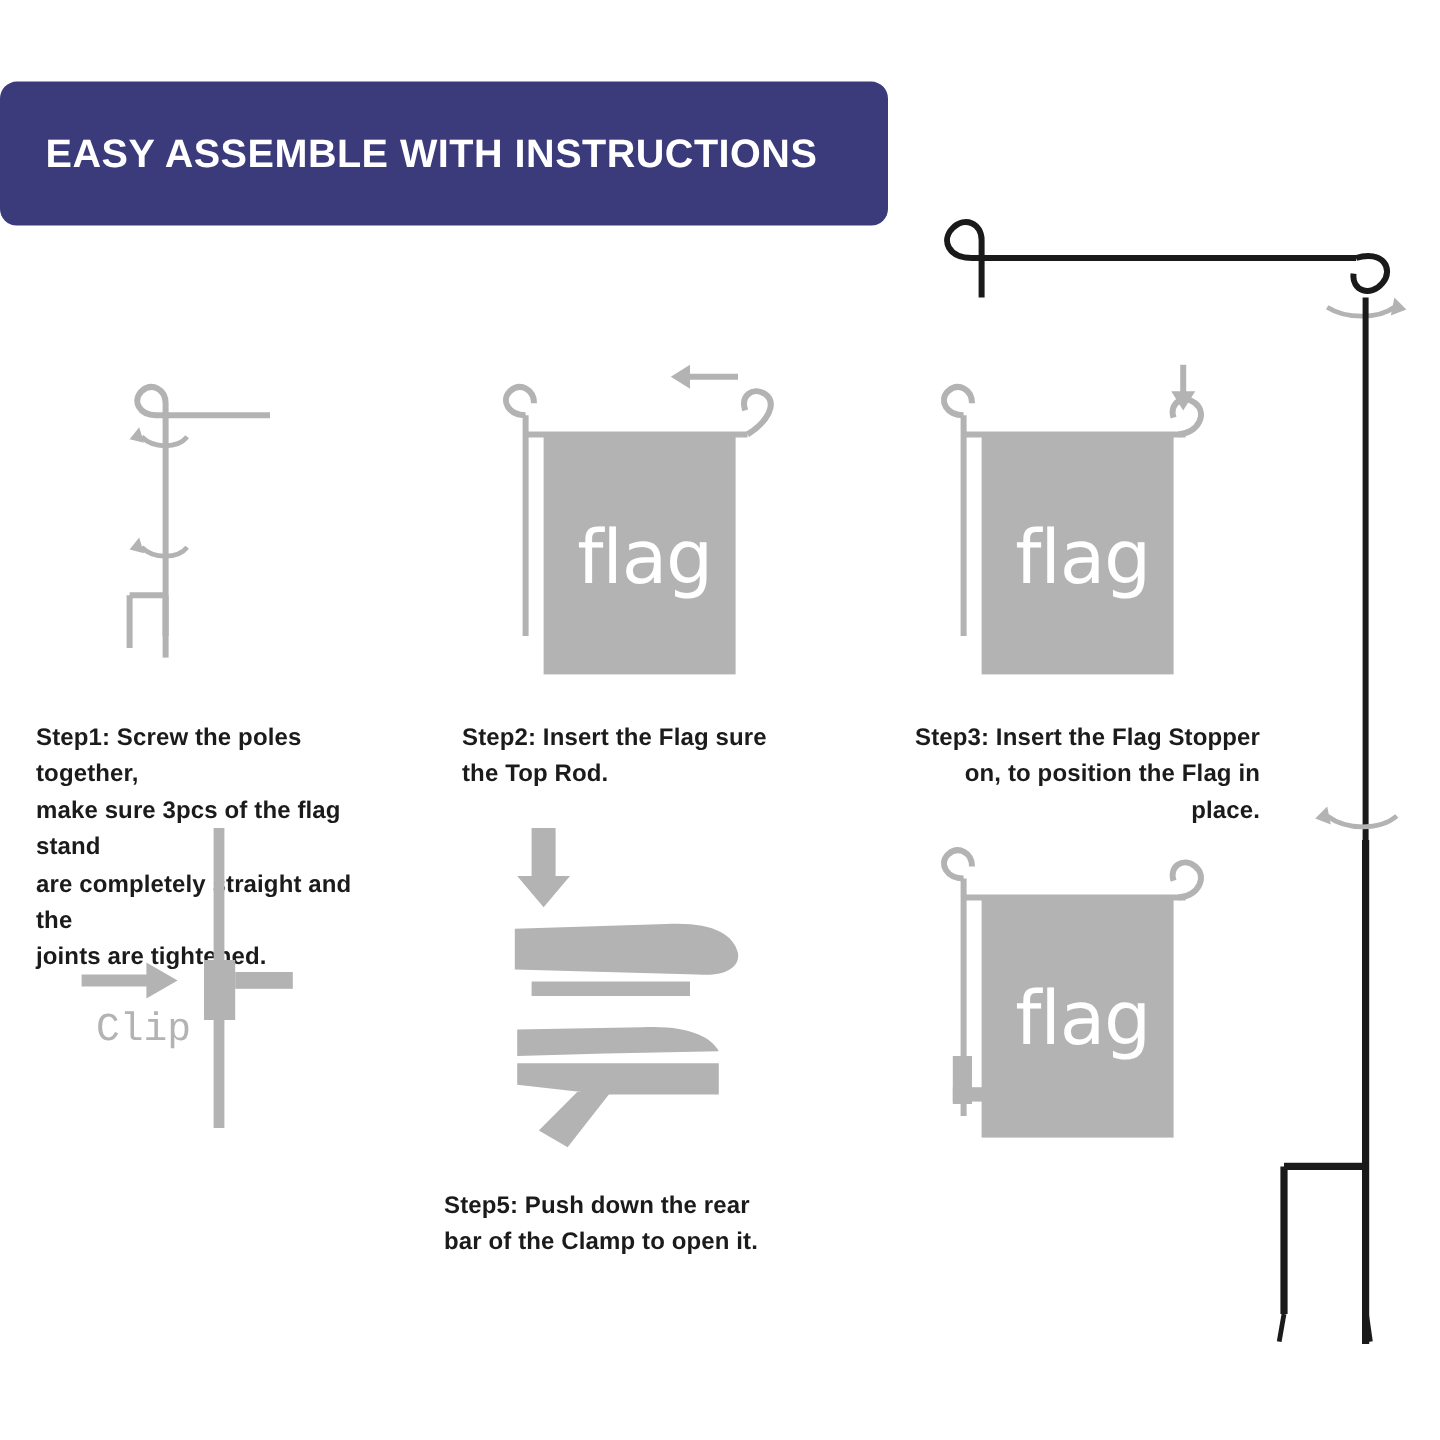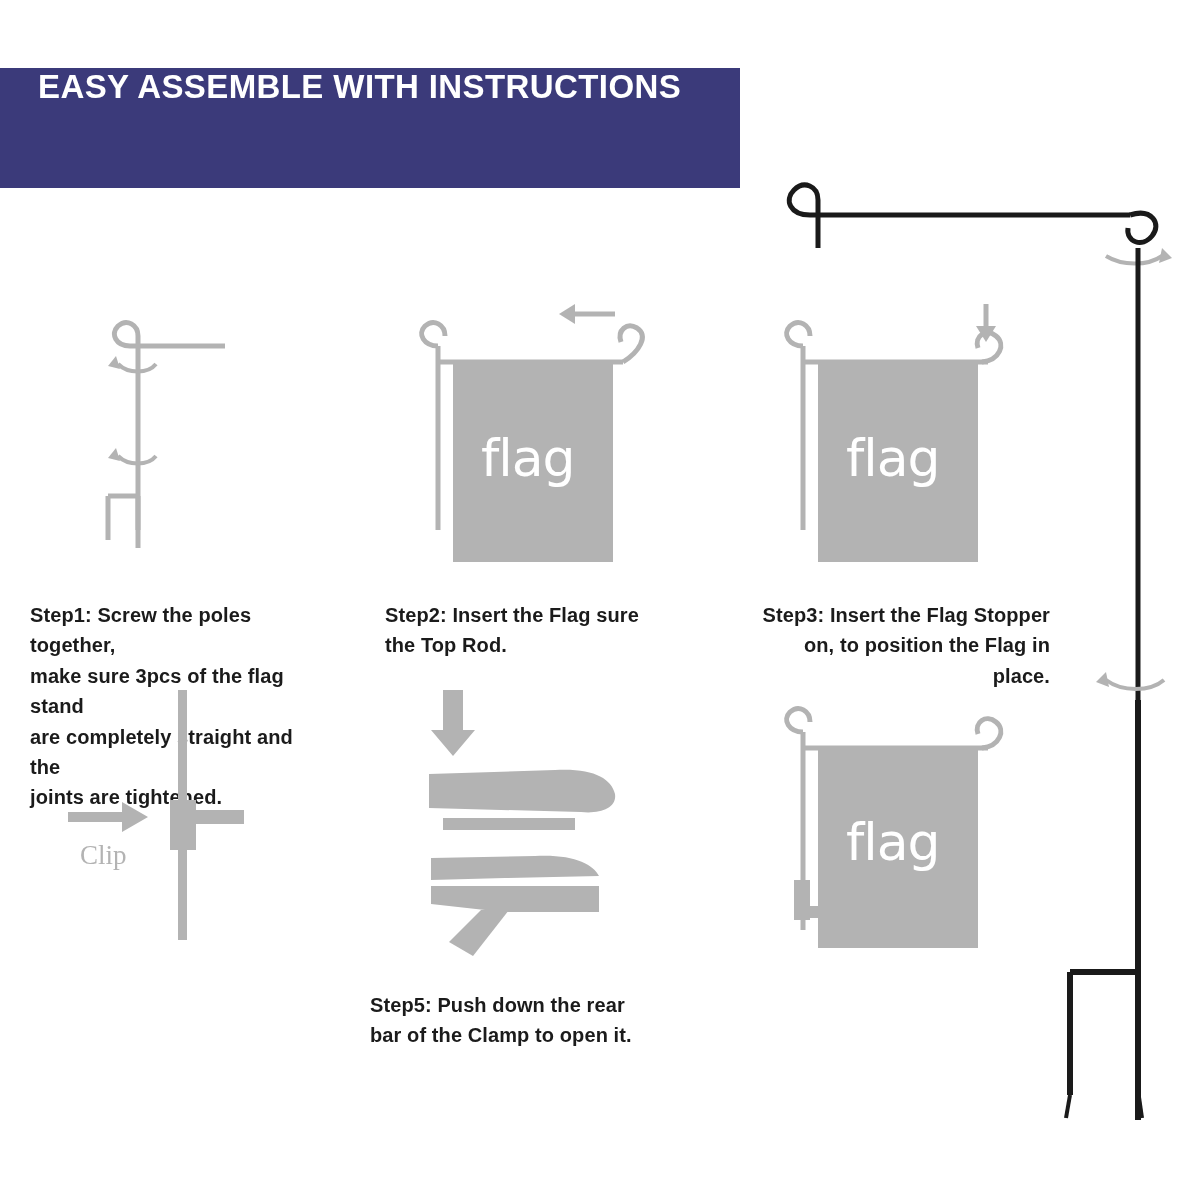--- a/index.html
+++ b/index.html
@@ -25,21 +25,22 @@
 
   
   .banner {
     position: absolute;
     left: 0;
     top: 68px;
     width: 740px;
     height: 120px;
     background: #3b3a7a;
     display: flex;
-    align-items: flex-start;
+    align-items: center;
+    border-radius: 14px;
   }
   .banner-title {
     color: #ffffff;
     font-size: 33px;
     font-weight: bold;
     letter-spacing: 0.4px;
     padding-left: 38px;
     font-family: "Liberation Sans", sans-serif;
   }
 
@@ -72,30 +73,30 @@
   .s1 { left: 30px;  top: 0px; }
   .s2 { left: 385px; top: 0px; }
   .s3 { left: 750px; top: 0px; width: 300px; }
   .s4 { left: 30px;  top: 390px; }
   .s5 { left: 385px; top: 390px; }
   .s6 { left: 750px; top: 390px; width: 300px; }
 
   .flag-word {
     position: absolute;
     color: #ffffff;
-    font-size: 52px;
+    font-size: 62px;
     font-family: "DejaVu Sans", sans-serif;
     font-weight: 400;
     letter-spacing: -1px;
   }
   .clip-word {
     position: absolute;
     color: #b3b3b3;
-    font-size: 27px;
-    font-family: Liberation Serif, serif;
+    font-size: 33px;
+    font-family: Liberation Mono, monospace;
     text-align: center;
   }
 
   svg { display: block; }
   .gray { fill: #b3b3b3; }
   .grayline { stroke: #b3b3b3; fill: none; }
   .dark { stroke: #1a1a1a; fill: none; }
 </style>
 </head>
 <body>

